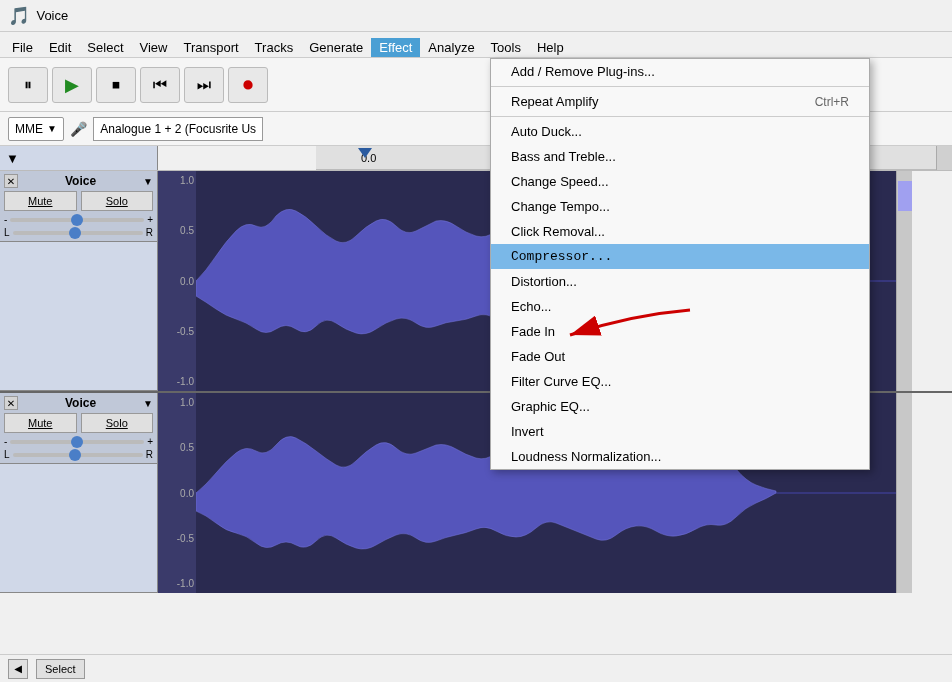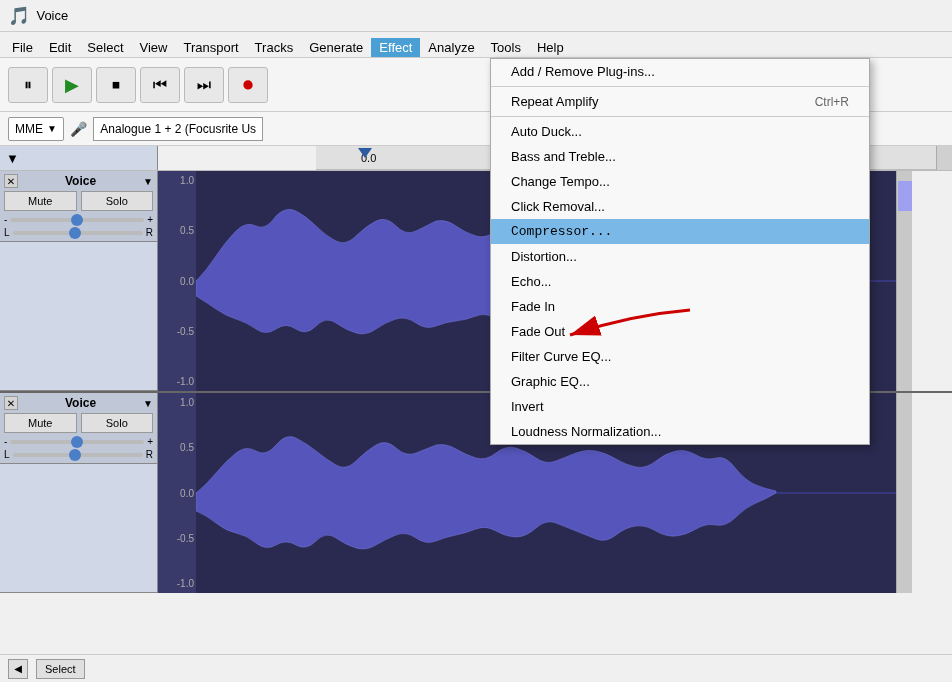--- a/index.html
+++ b/index.html
@@ -176,20 +176,21 @@
     .track-btn {
       flex: 1;
       height: 20px;
       background: #e0e0e0;
       border: 1px solid #999;
       font-size: 11px;
       display: flex;
       align-items: center;
       justify-content: center;
       cursor: pointer;
+      text-decoration: underline;
     }
     .volume-row {
       display: flex;
       align-items: center;
       gap: 3px;
       font-size: 10px;
       margin-bottom: 2px;
     }
     .slider-track {
       flex: 1;
@@ -546,20 +547,23 @@
     <span class="shortcut">Ctrl+R</span>
   </div>
   <div class="dropdown-divider"></div>
   <div class="dropdown-item">
     <span>Auto Duck...</span>
   </div>
   <div class="dropdown-item">
     <span>Bass and Treble...</span>
   </div>
   <div class="dropdown-item">
+    <span>Change Speed...</span>
+  </div>
+  <div class="dropdown-item">
     <span>Change Tempo...</span>
   </div>
   <div class="dropdown-item">
     <span>Click Removal...</span>
   </div>
   <div class="dropdown-item highlighted">
     <span>Compressor...</span>
   </div>
   <div class="dropdown-item">
     <span>Distortion...</span>

